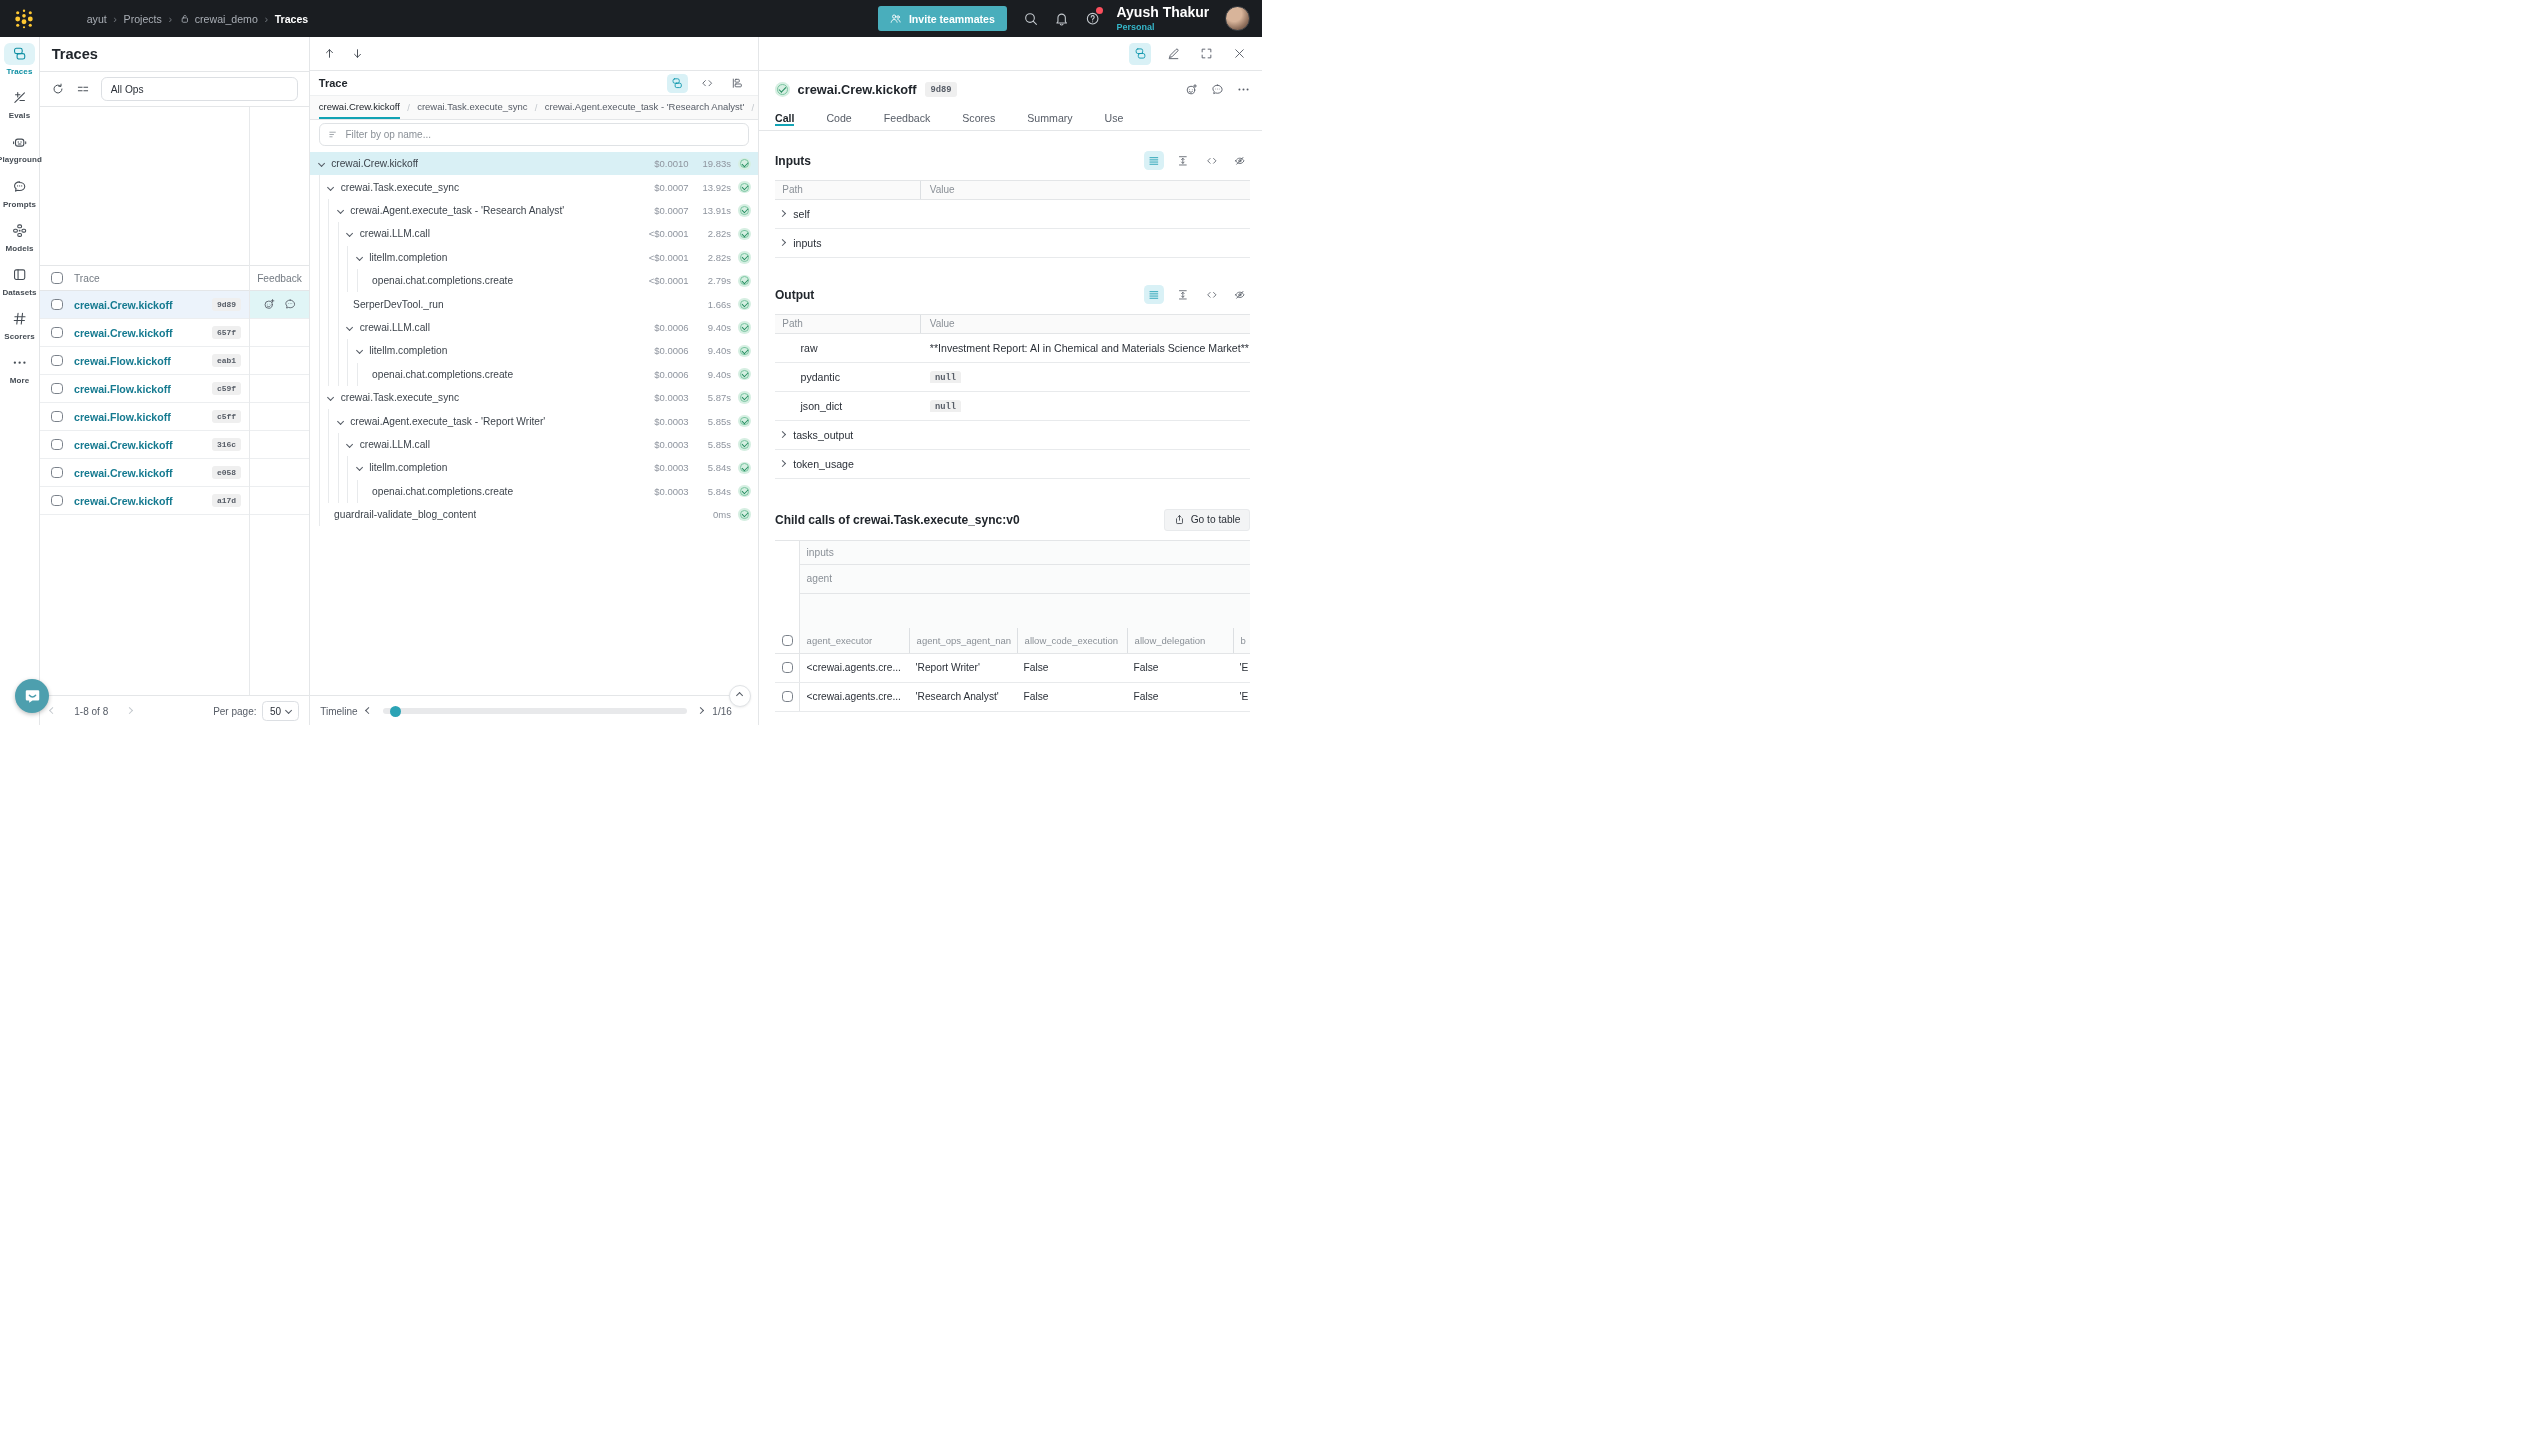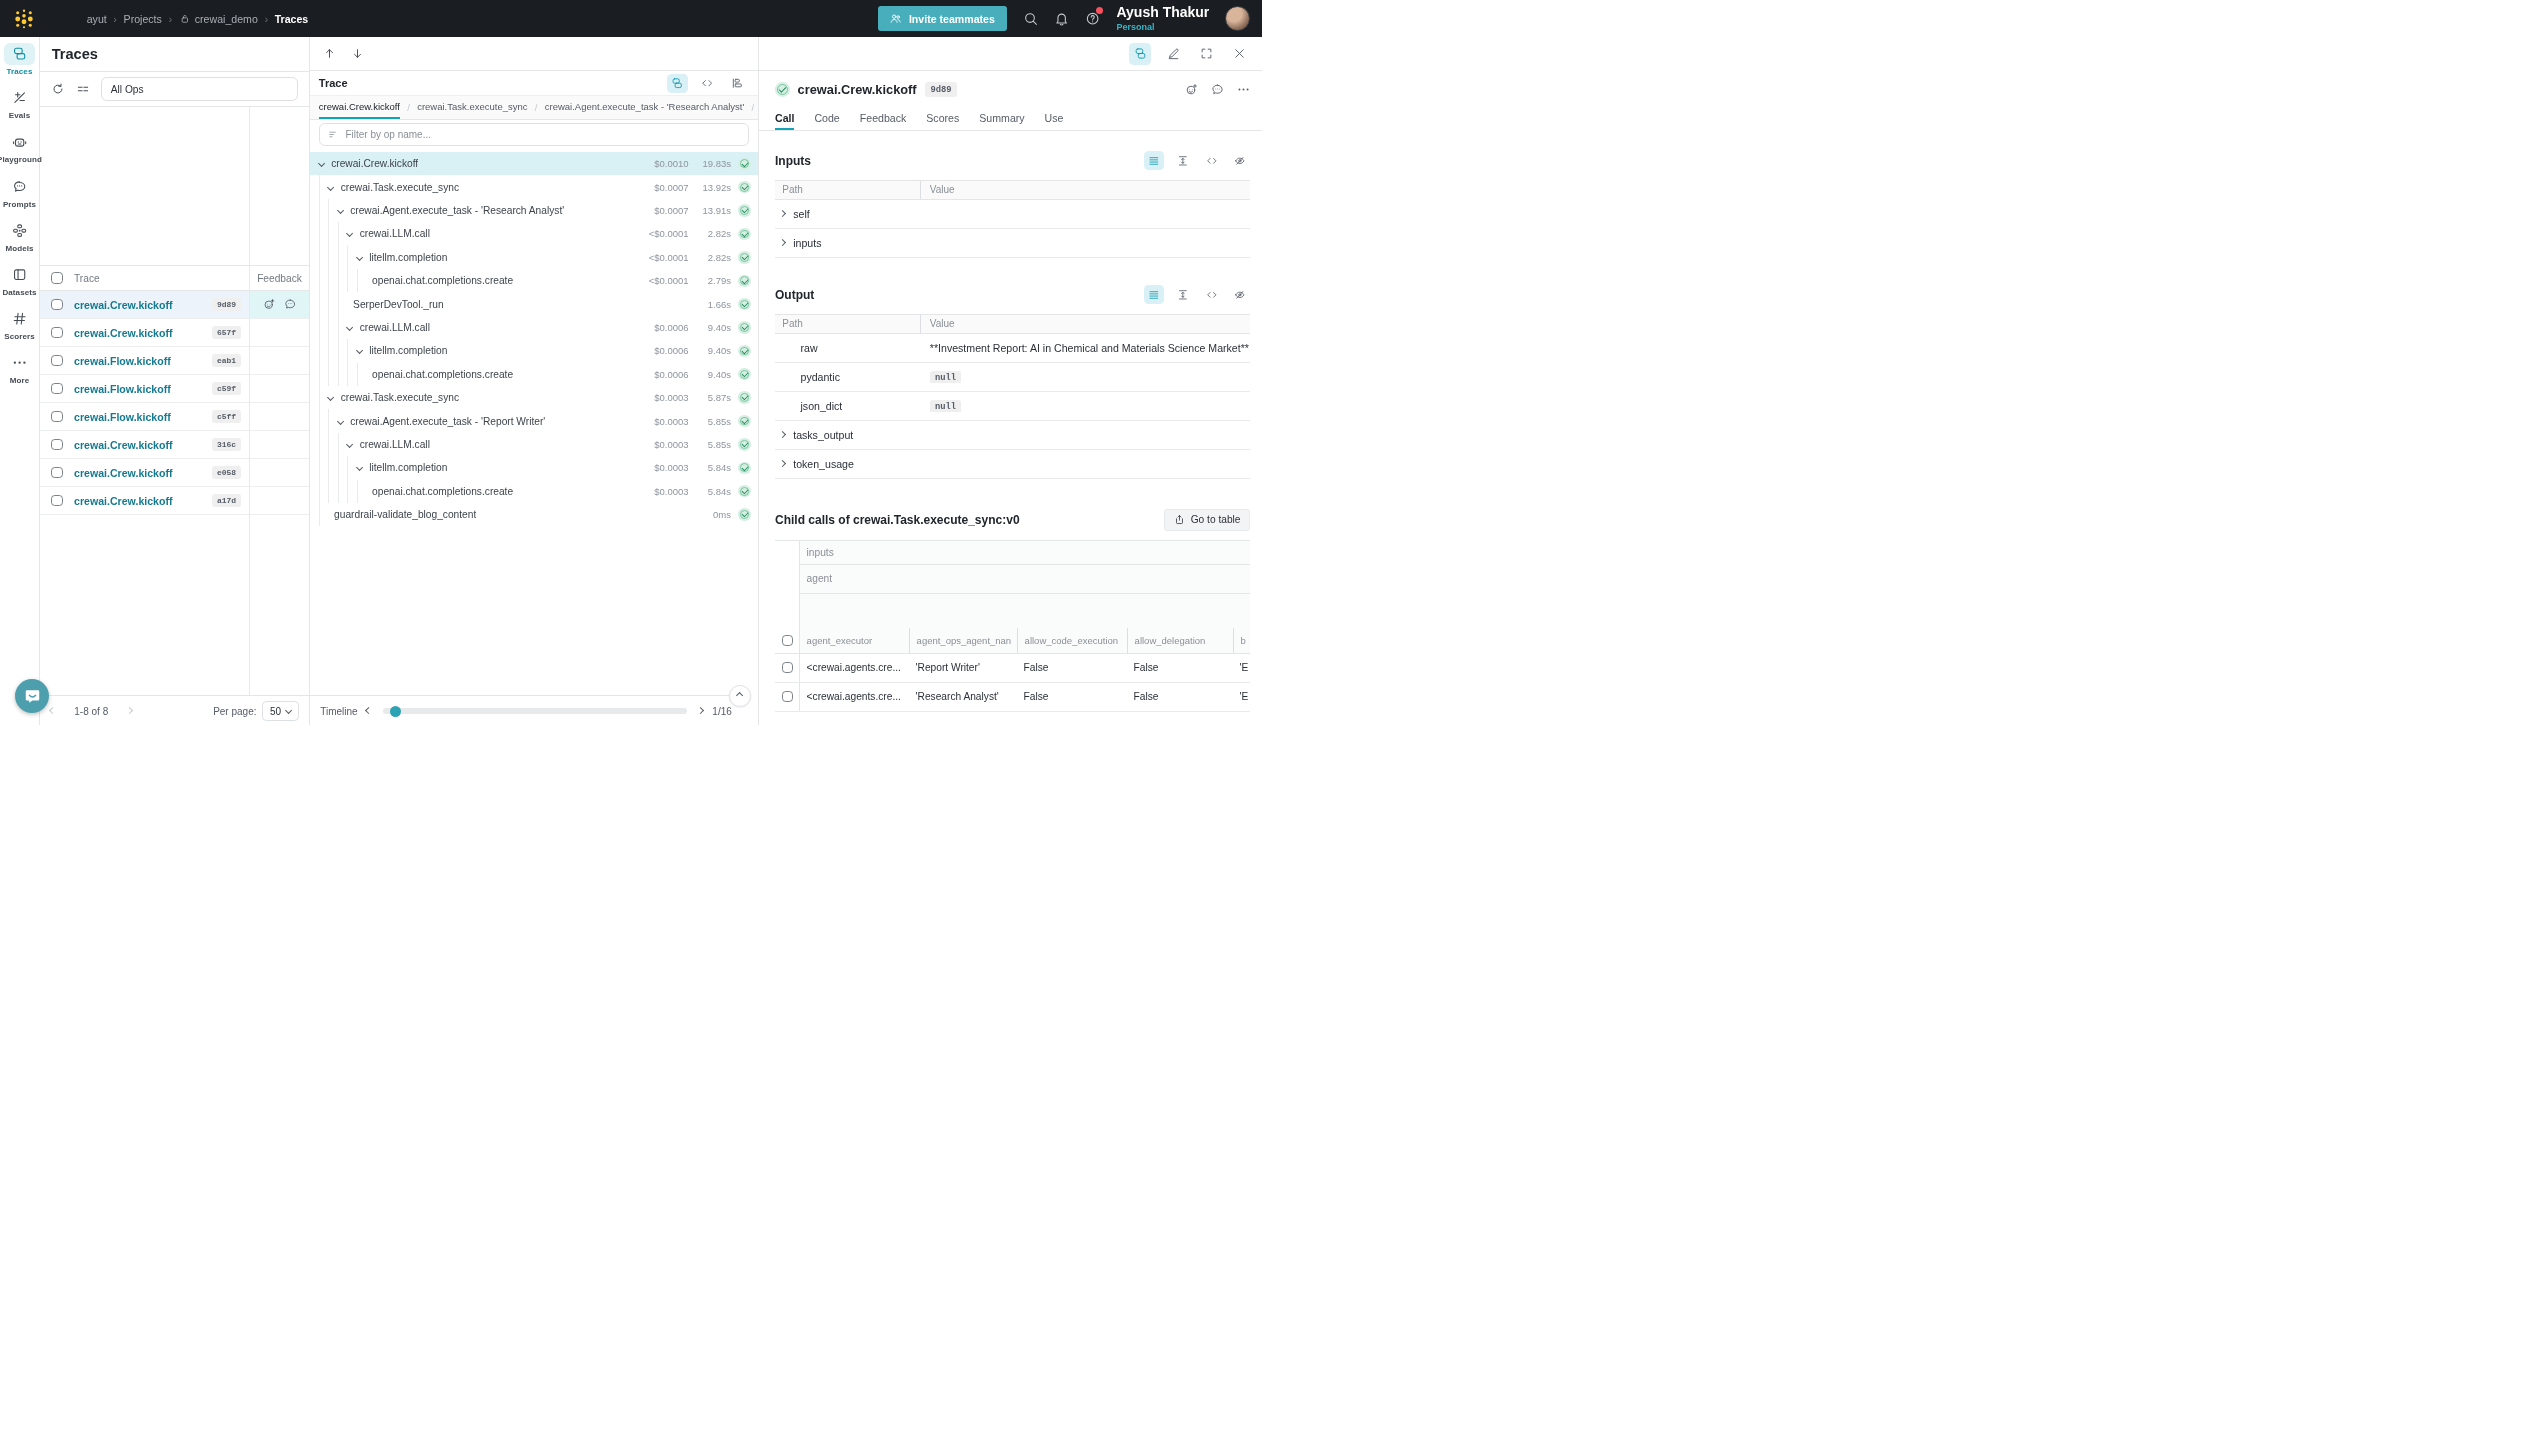--- a/index.html
+++ b/index.html
@@ -120,21 +120,21 @@
   .d-toolbar .icbtn{width:22px;height:22px;}
   .d-toolbar .icbtn .ic{width:13px;height:13px;}
   .d-head{height:37px;display:flex;align-items:center;gap:8px;padding:0 11.7px 0 16px;}
   .okbig{width:14.6px;height:14.6px;margin-left:0;}
   .okbig::after{left:4.4px;top:4.7px;width:5.5px;height:2.9px;}
   .d-title{font-size:12.8px;font-weight:700;color:#21262c;}
   .d-badge{font-family:"Liberation Mono","DejaVu Sans Mono",monospace;font-size:8.8px;font-weight:700;color:#565c66;
     background:#efefef;border-radius:2.9px;padding:2.9px 5.8px;}
   .dh-icons{margin-left:auto;display:flex;align-items:center;gap:13px;color:#565c66;}
   .dh-icons .ic{width:13px;height:13px;cursor:pointer;}
-  .d-tabs{height:23.4px;border-bottom:0.7px solid #e4e6e8;display:flex;gap:20px;padding:0 16px;}
+  .d-tabs{height:23.4px;border-bottom:0.7px solid #e4e6e8;display:flex;gap:32px;padding:0 16px;align-items:center;}
   .d-tab{display:flex;align-items:center;font-size:10.6px;color:#565c66;border-bottom:2.2px solid transparent;cursor:pointer;}
   .d-tab.on{color:#21262c;font-weight:700;border-bottom-color:#12a3b4;}
   .d-scroll{position:absolute;top:95px;bottom:0;left:0;right:0;padding:0 11.7px 0 16px;overflow:hidden;}
   .sec-head{display:flex;align-items:center;height:23.4px;}
   .sec-title{font-size:12px;font-weight:700;color:#21262c;}
   .sec-icons{margin-left:auto;display:flex;align-items:center;gap:8.8px;}
   .sec-icons .icbtn{width:20px;height:19px;}
   .sec-icons .icbtn .ic{width:11.7px;height:11.7px;}
   .kv-head{height:20px;background:#fafafa;border-top:0.7px solid #e3e5e7;border-bottom:0.7px solid #e3e5e7;
     display:flex;align-items:center;color:#8a9097;font-size:10px;}

